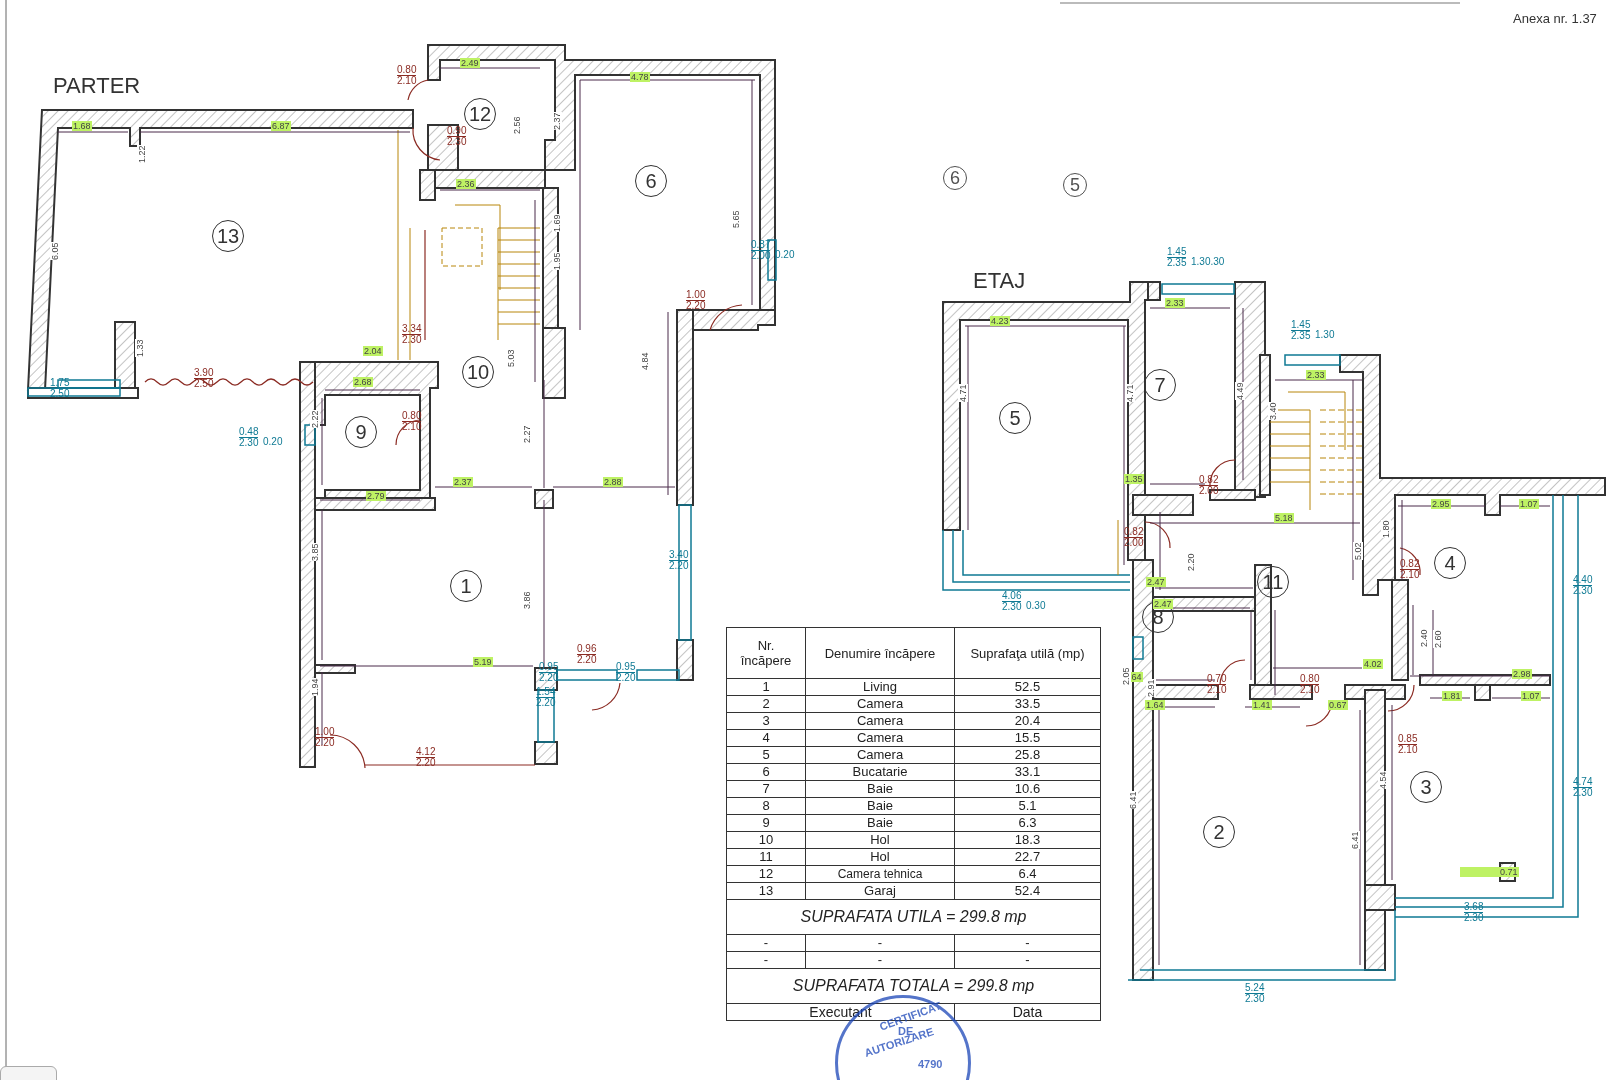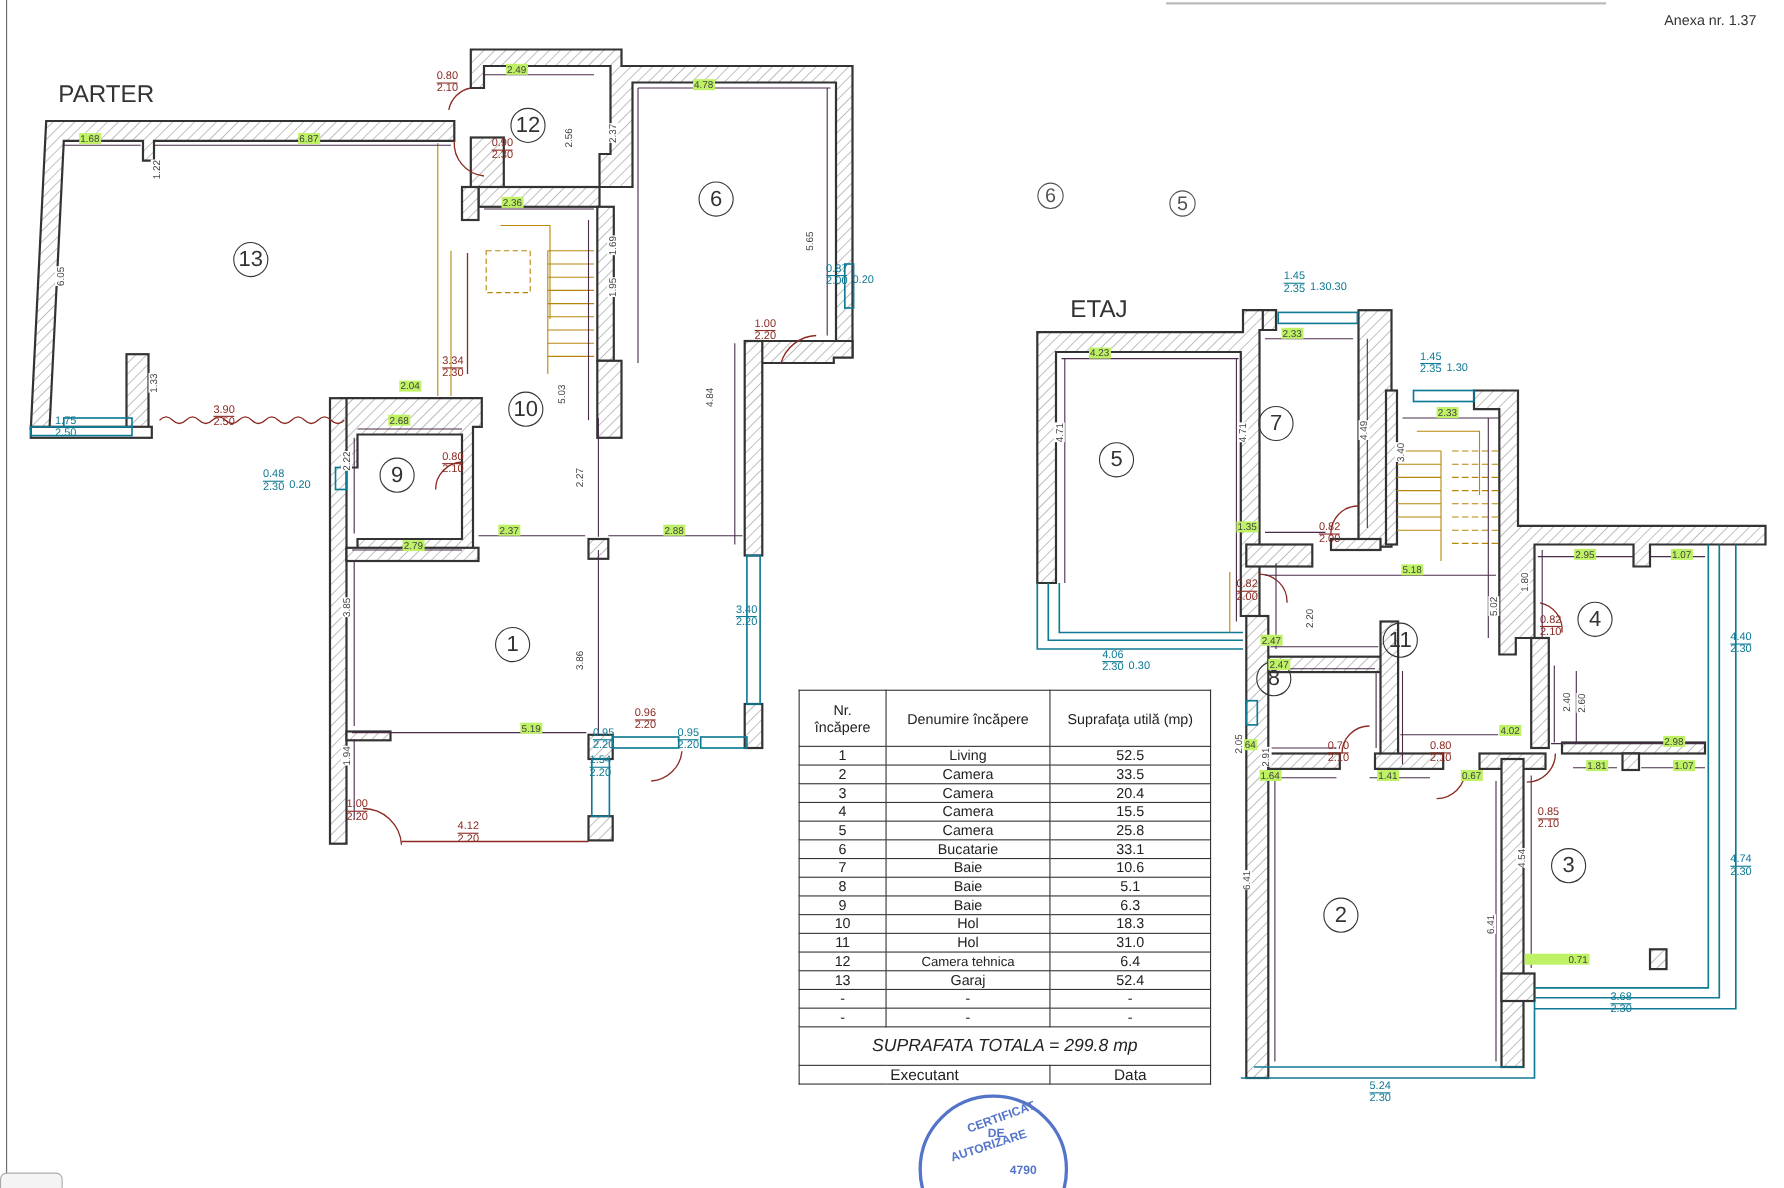--- a/index.html
+++ b/index.html
@@ -315,21 +315,21 @@
     <div class="dim" style="left: 1146px; top: 577px;">2.47</div>
     <div class="dim" style="left: 1153px; top: 599px;">2.47</div>
     <div class="dim" style="left: 1123px; top: 672px;">1.64</div>
     <div class="dim" style="left: 1363px; top: 659px;">4.02</div>
     <div class="dim" style="left: 1512px; top: 669px;">2.98</div>
     <div class="dim" style="left: 1145px; top: 700px;">1.64</div>
     <div class="dim" style="left: 1252px; top: 700px;">1.41</div>
     <div class="dim" style="left: 1328px; top: 700px;">0.67</div>
     <div class="dim" style="left: 1442px; top: 691px;">1.81</div>
     <div class="dim" style="left: 1521px; top: 691px;">1.07</div>
-    <div class="dim" style="left: 1386px; top: 867px; padding-left: 40px;">0.71</div>
+    <div class="dim" style="left: 1460px; top: 867px; padding-left: 40px;">0.71</div>
     <div class="dimv" style="left: 958px; top: 402px;">4.71</div>
     <div class="dimv" style="left: 1125px; top: 402px;">4.71</div>
     <div class="dimv" style="left: 1235px; top: 400px;">4.49</div>
     <div class="dimv" style="left: 1268px; top: 420px;">3.40</div>
     <div class="dimv" style="left: 1381px; top: 538px;">1.80</div>
     <div class="dimv" style="left: 1353px; top: 560px;">5.02</div>
     <div class="dimv" style="left: 1186px; top: 571px;">2.20</div>
     <div class="dimv" style="left: 1121px; top: 685px;">2.05</div>
     <div class="dimv" style="left: 1146px; top: 697px;">2.91</div>
     <div class="dimv" style="left: 1419px; top: 647px;">2.40</div>
@@ -410,31 +410,34 @@
         <td>6.3</td>
       </tr>
     <tr class="r">
         <td>10</td>
         <td>Hol</td>
         <td>18.3</td>
       </tr>
     <tr class="r">
         <td>11</td>
         <td>Hol</td>
-        <td>31.0</td>
+        <td>22.7</td>
       </tr>
     <tr class="r">
         <td>12</td>
         <td style="font-size:12px">Camera tehnica</td>
         <td>6.4</td>
       </tr>
     <tr class="r">
         <td>13</td>
         <td>Garaj</td>
         <td>52.4</td>
+      </tr>
+    <tr>
+        <td colspan="3" class="sum">SUPRAFATA UTILA =  299.8 mp</td>
       </tr>
     <tr class="r">
         <td>-</td>
         <td>-</td>
         <td>-</td>
       </tr>
     <tr class="r">
         <td>-</td>
         <td>-</td>
         <td>-</td>

